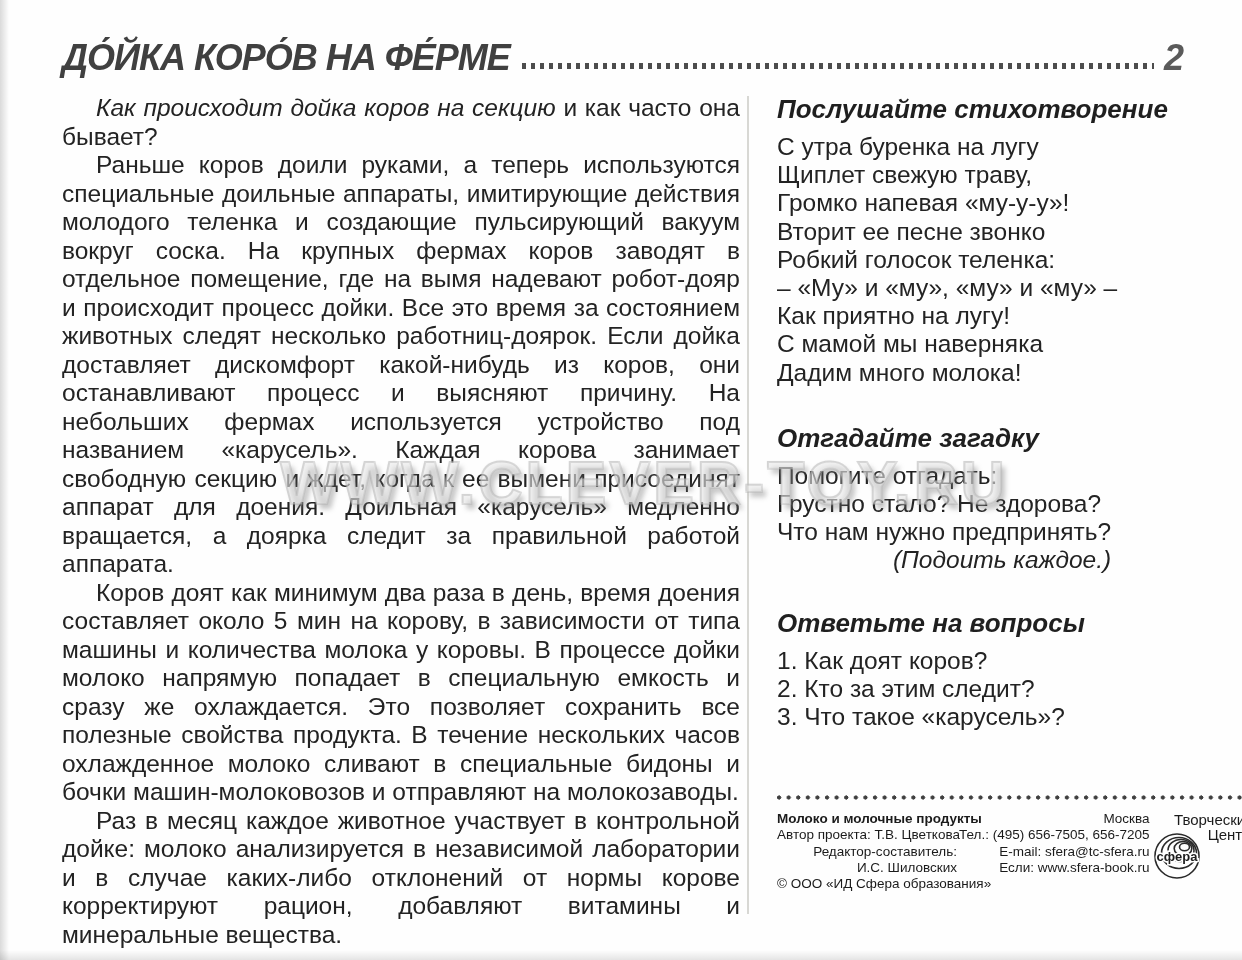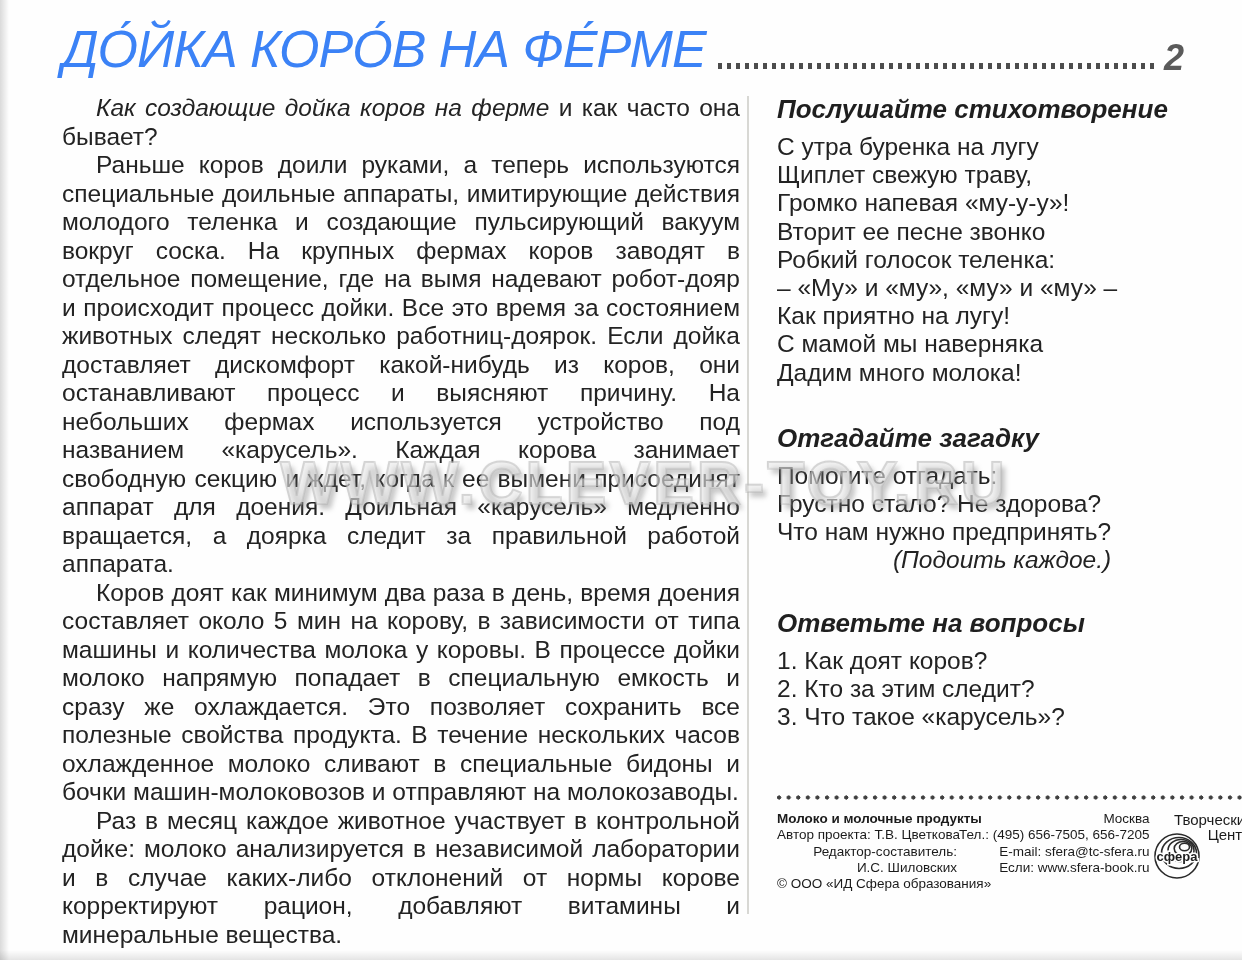--- a/index.html
+++ b/index.html
@@ -28,24 +28,24 @@
   }
 
   
   .titlebar {
     display:flex; align-items:flex-end;
     margin:28px 52px 0 62px;
     height:50px;
   }
   .title {
     margin:0;
-    font-style:italic; font-weight:normal;
-    font-size:52px; line-height:1.1;
+    font-style:italic; font-weight:bold;
+    font-size:36px; line-height:1.1;
     letter-spacing:-1px;
-    color:#3b82f6;
+    color:#404040;
     white-space:nowrap;
   }
   .leader {
     flex:1 1 auto;
     height:6px;
     margin:0 10px 9px 12px;
     background-image:repeating-linear-gradient(to right,#4d4d4d 0 4px,transparent 4px 9px);
   }
   .pagenum {
     font-style:italic; font-weight:bold;
@@ -149,21 +149,21 @@
 
   <div class="titlebar">
     <h1 class="title">ДО́ЙКА КОРО́В НА ФЕ́РМЕ</h1>
     <div class="leader"></div>
     <div class="pagenum">2</div>
   </div>
 
   <div class="columns">
 
     <div class="col-left">
-      <p><span class="ital">Как создающие дойка коров на ферме</span><span> и как часто она бывает?</span></p>
+      <p><span class="ital">Как происходит дойка коров на секцию</span><span> и как часто она бывает?</span></p>
       <p>Раньше коров доили руками, а теперь используются специальные доильные аппараты, имитирующие действия молодого теленка и создающие пульсирующий вакуум вокруг соска. На крупных фермах коров заводят в отдельное помещение, где на вымя надевают робот-дояр и происходит процесс дойки. Все это время за состоянием животных следят несколько работниц-доярок. Если дойка доставляет дискомфорт какой-нибудь из коров, они останавливают процесс и выясняют причину. На небольших фермах используется устройство под названием «карусель». Каждая корова занимает свободную секцию и ждет, когда к ее вымени присоединят аппарат для доения. Доильная «карусель» медленно вращается, а доярка следит за правильной работой аппарата.</p>
       <p>Коров доят как минимум два раза в день, время доения составляет около 5 мин на корову, в зависимости от типа машины и количества молока у коровы. В процессе дойки молоко напрямую попадает в специальную емкость и сразу же охлаждается. Это позволяет сохранить все полезные свойства продукта. В течение нескольких часов охлажденное молоко сливают в специальные бидоны и бочки машин-молоковозов и отправляют на молокозаводы.</p>
       <p>Раз в месяц каждое животное участвует в контрольной дойке: молоко анализируется в независимой лаборатории и в случае каких-либо отклонений от нормы корове корректируют рацион, добавляют витамины и минеральные вещества.</p>
     </div>
 
     <div class="divider"></div>
 
     <div class="col-right">
 
       <div class="section-poem">

